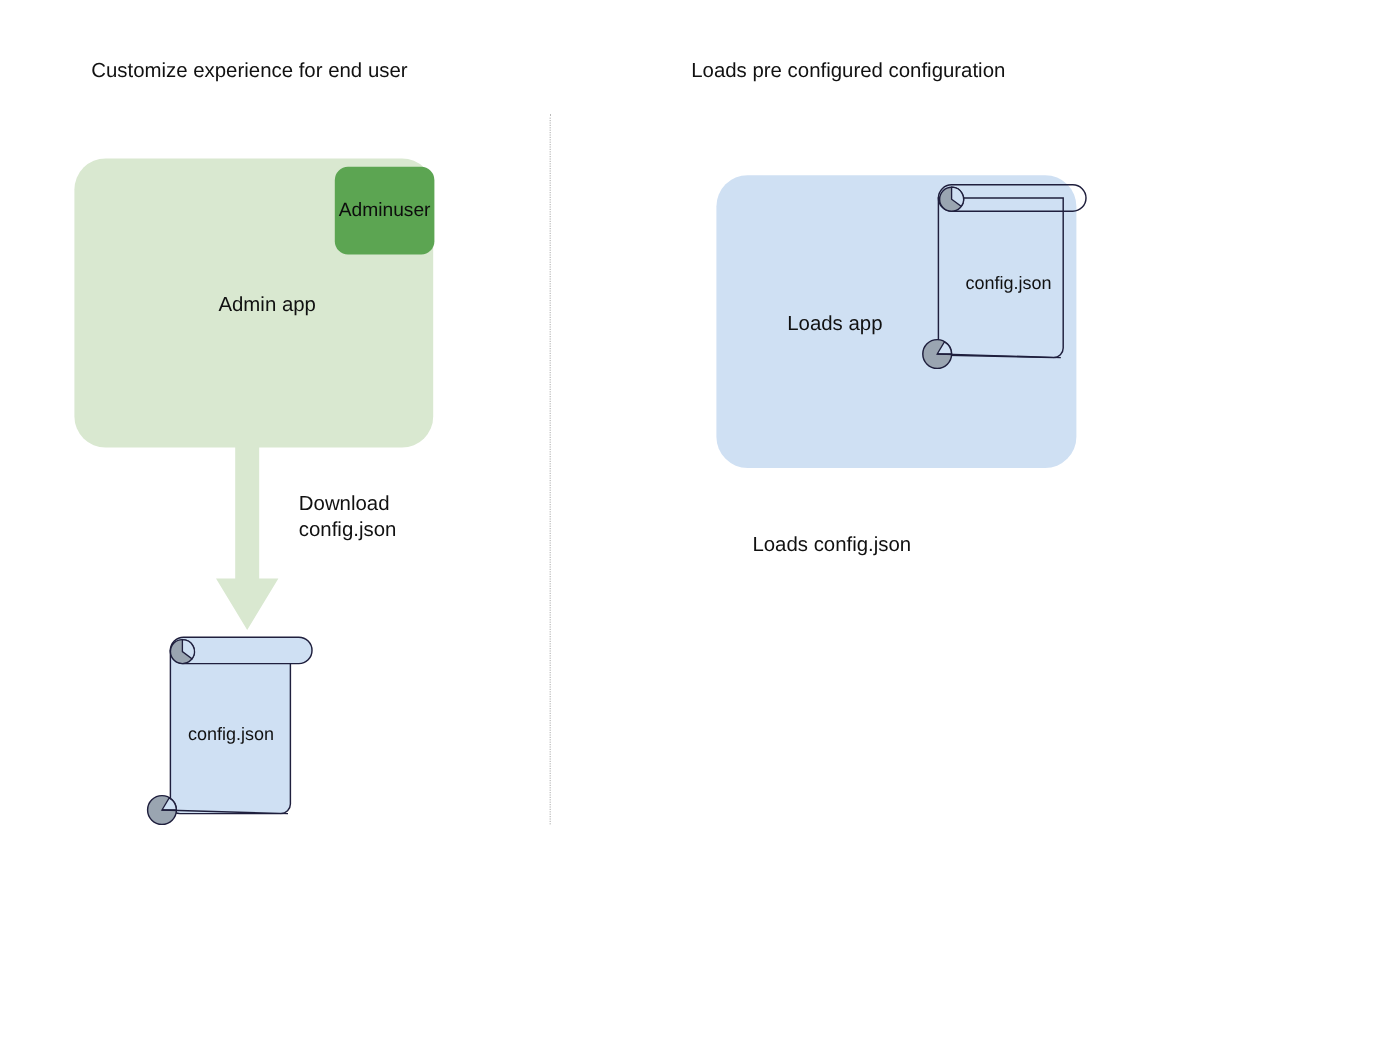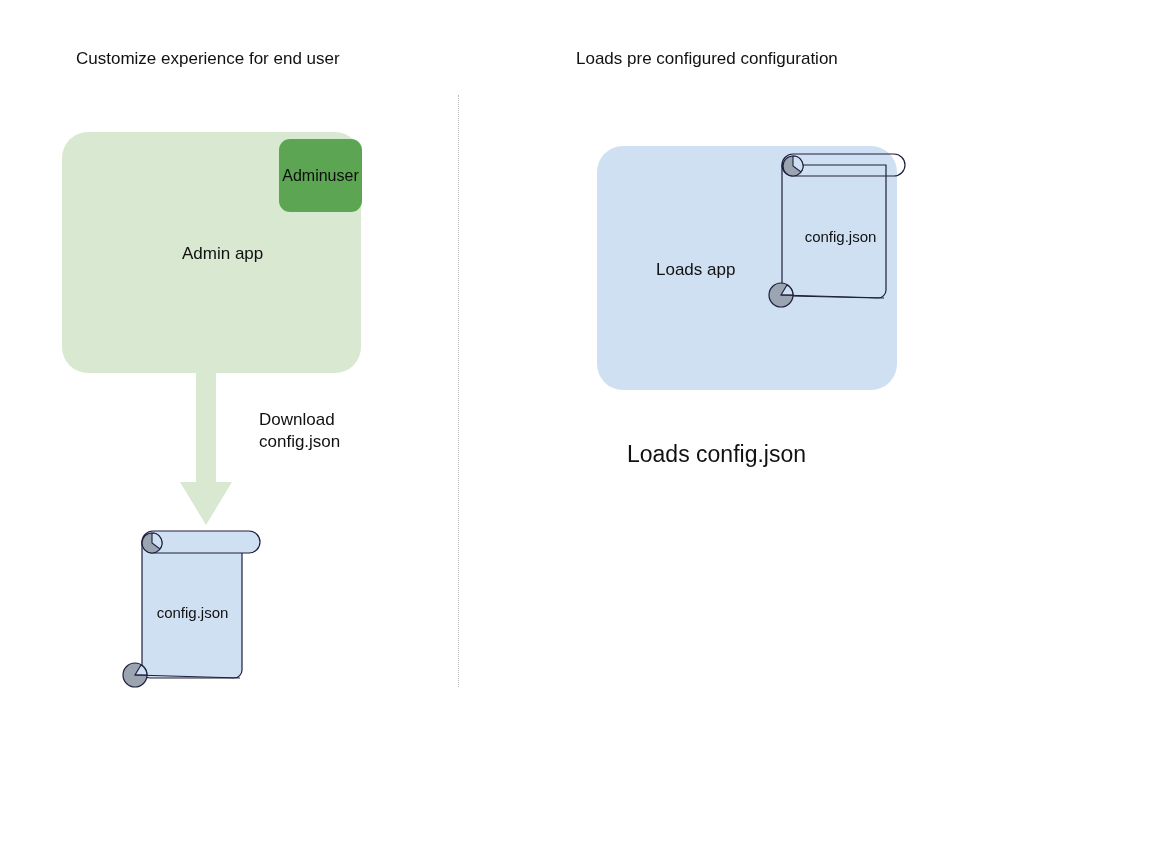--- a/index.html
+++ b/index.html
@@ -98,21 +98,21 @@
     position: absolute;
     left: 178px;
     top: 372px;
     width: 56px;
     height: 155px;
   }
   #download-arrow svg { display: block; }
 
   .arrow-label {
     position: absolute;
-    left: 259px;
+    left: 249px;
     top: 409px;
     font-size: 17px;
     line-height: 22px;
     color: #111111;
     white-space: nowrap;
   }
 
   
   .scroll-doc {
     position: absolute;
@@ -131,21 +131,21 @@
   #scroll-left-text  { left: 120px; top: 528px; width: 145px; text-align: center; padding-top: 76px; }
 
   #scroll-right { left: 772px; top: 152px; }
   #scroll-right-text { left: 772px; top: 152px; width: 137px; text-align: center; padding-top: 76px; }
 
   
   #loads-caption {
     position: absolute;
     left: 627px;
     top: 444px;
-    font-size: 23px;
+    font-size: 17px;
     line-height: 20px;
     color: #111111;
     white-space: nowrap;
   }
 </style>
 </head>
 <body>
 
 <div class="canvas">
 

